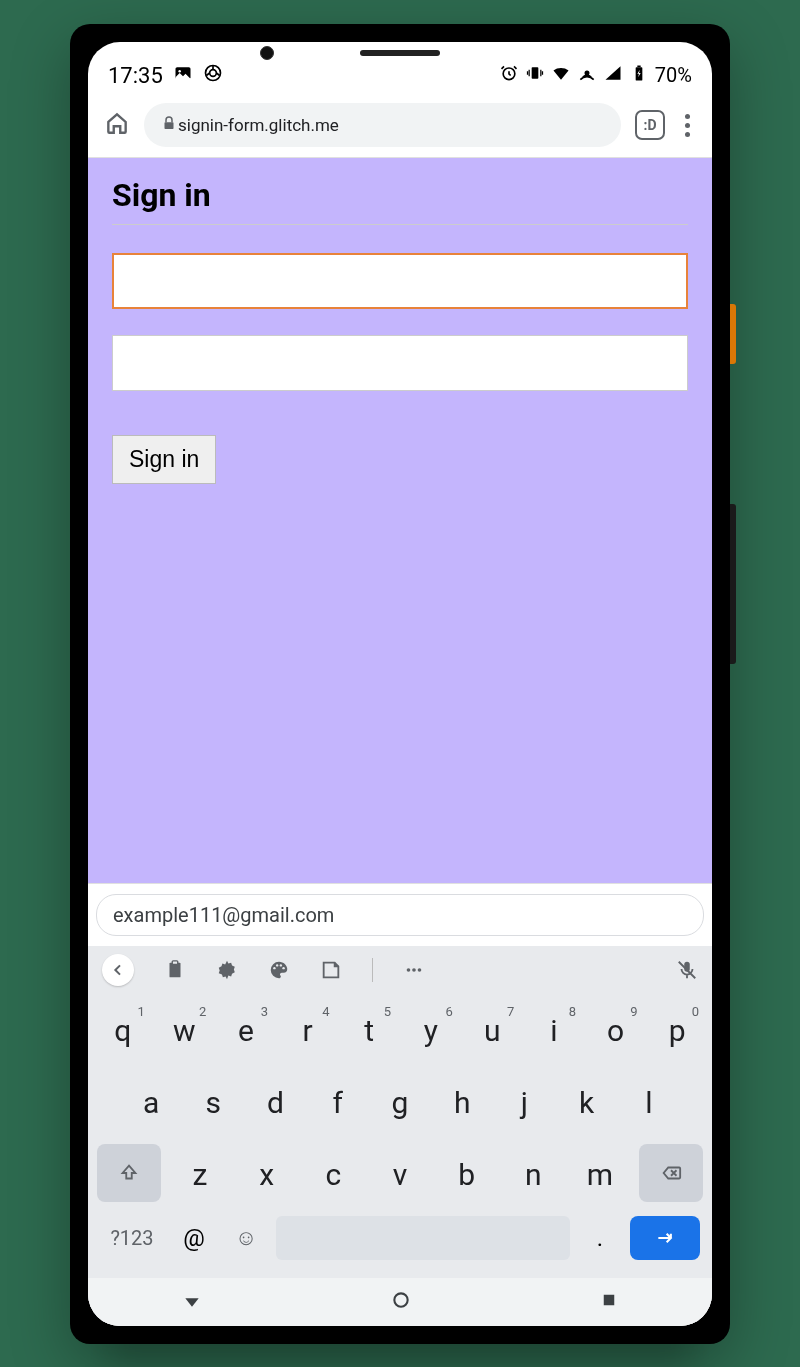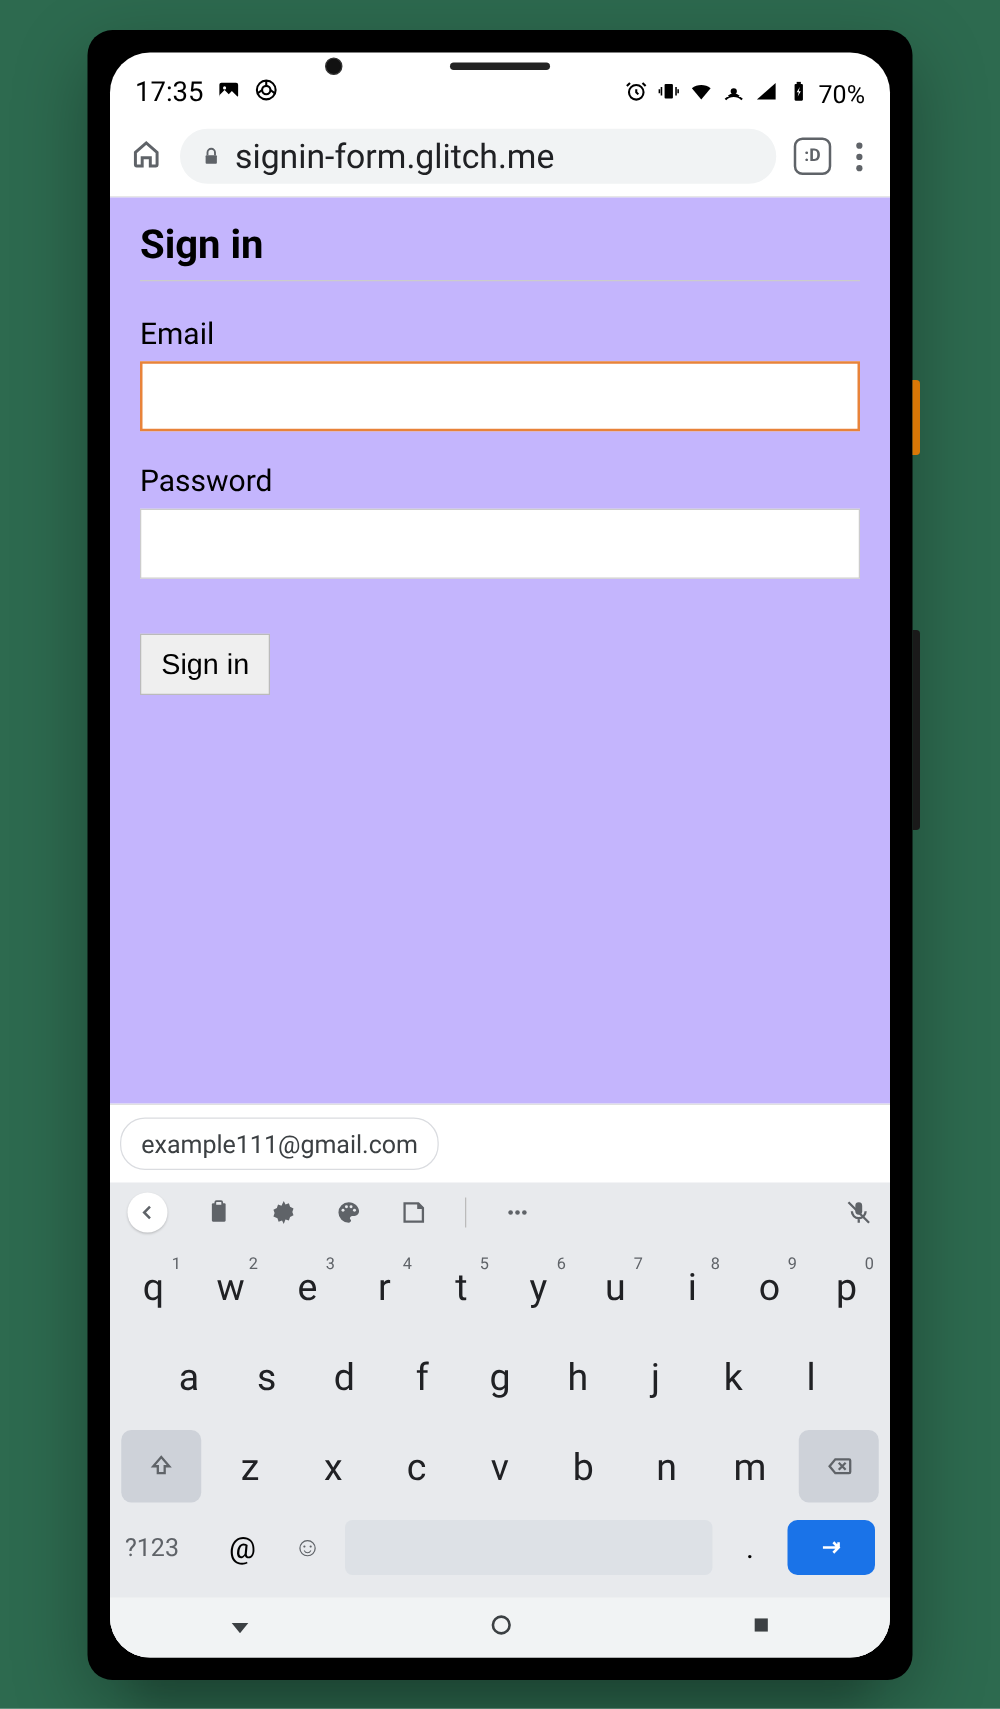--- a/index.html
+++ b/index.html
@@ -90,22 +90,21 @@
     }
     .home-icon svg { width: 26px; height: 26px; }
     .url-pill {
       flex: 1;
       background: #f1f3f4;
       border-radius: 24px;
       height: 44px;
       display: flex;
       align-items: center;
       padding: 0 16px;
-      gap: 10px;
-      font-size: 27px;
+      font-size: 17px;
       color: #202124;
     }
     .tab-icon {
       width: 30px;
       height: 30px;
       border: 2.5px solid #5f6368;
       border-radius: 7px;
       display: flex;
       align-items: center;
       justify-content: center;
@@ -154,20 +153,21 @@
       color: #000;
       cursor: pointer;
       margin-top: 18px;
     }
     .suggestion-bar {
       background: #fff;
       border-top: 1px solid #e0e0e0;
       padding: 10px 8px;
       display: flex;
       overflow: hidden;
+      flex-direction: column;
     }
     .suggestion-chip {
       border: 1px solid #dadce0;
       border-radius: 20px;
       padding: 8px 16px;
       font-size: 20px;
       color: #3c4043;
       white-space: nowrap;
       background: #fff;
     }
@@ -225,21 +225,21 @@
       display: flex;
       align-items: center;
       justify-content: center;
     }
     .kb-bottom-row {
       display: flex;
       align-items: center;
       padding: 0 8px 8px 8px;
       gap: 8px;
     }
-    .kb-123 { font-size: 20px; color: #5f6368; width: 64px; }
+    .kb-123 { font-size: 20px; color: #5f6368; width: 64px; text-align: center; }
     .kb-at { font-size: 24px; width: 44px; text-align: center; }
     .kb-emoji { width: 44px; text-align: center; font-size: 22px; color: #5f6368; }
     .kb-space { flex: 1; height: 44px; background: #dde1e6; border-radius: 6px; }
     .kb-period { width: 44px; text-align: center; font-size: 24px; }
     .kb-enter {
       width: 70px;
       height: 44px;
       background: #1a73e8;
       border-radius: 8px;
       display: flex;
@@ -335,24 +335,22 @@
       <div class="menu-icon">
           <span></span>
           <span></span>
           <span></span>
         </div>
     </div>
 
     <div class="page-content">
       <h1 class="page-title">Sign in</h1>
 
-      <label class="form-label">Email</label>
       <input class="text-input focused" type="text" value="" style="">
 
-      <label class="form-label">Password</label>
       <input class="text-input" type="password" value="" style="">
 
       <button class="signin-btn">Sign in</button>
     </div>
 
     <div class="suggestion-bar">
       <div class="suggestion-chip">example111@gmail.com</div>
     </div>
 
     <div class="keyboard">

